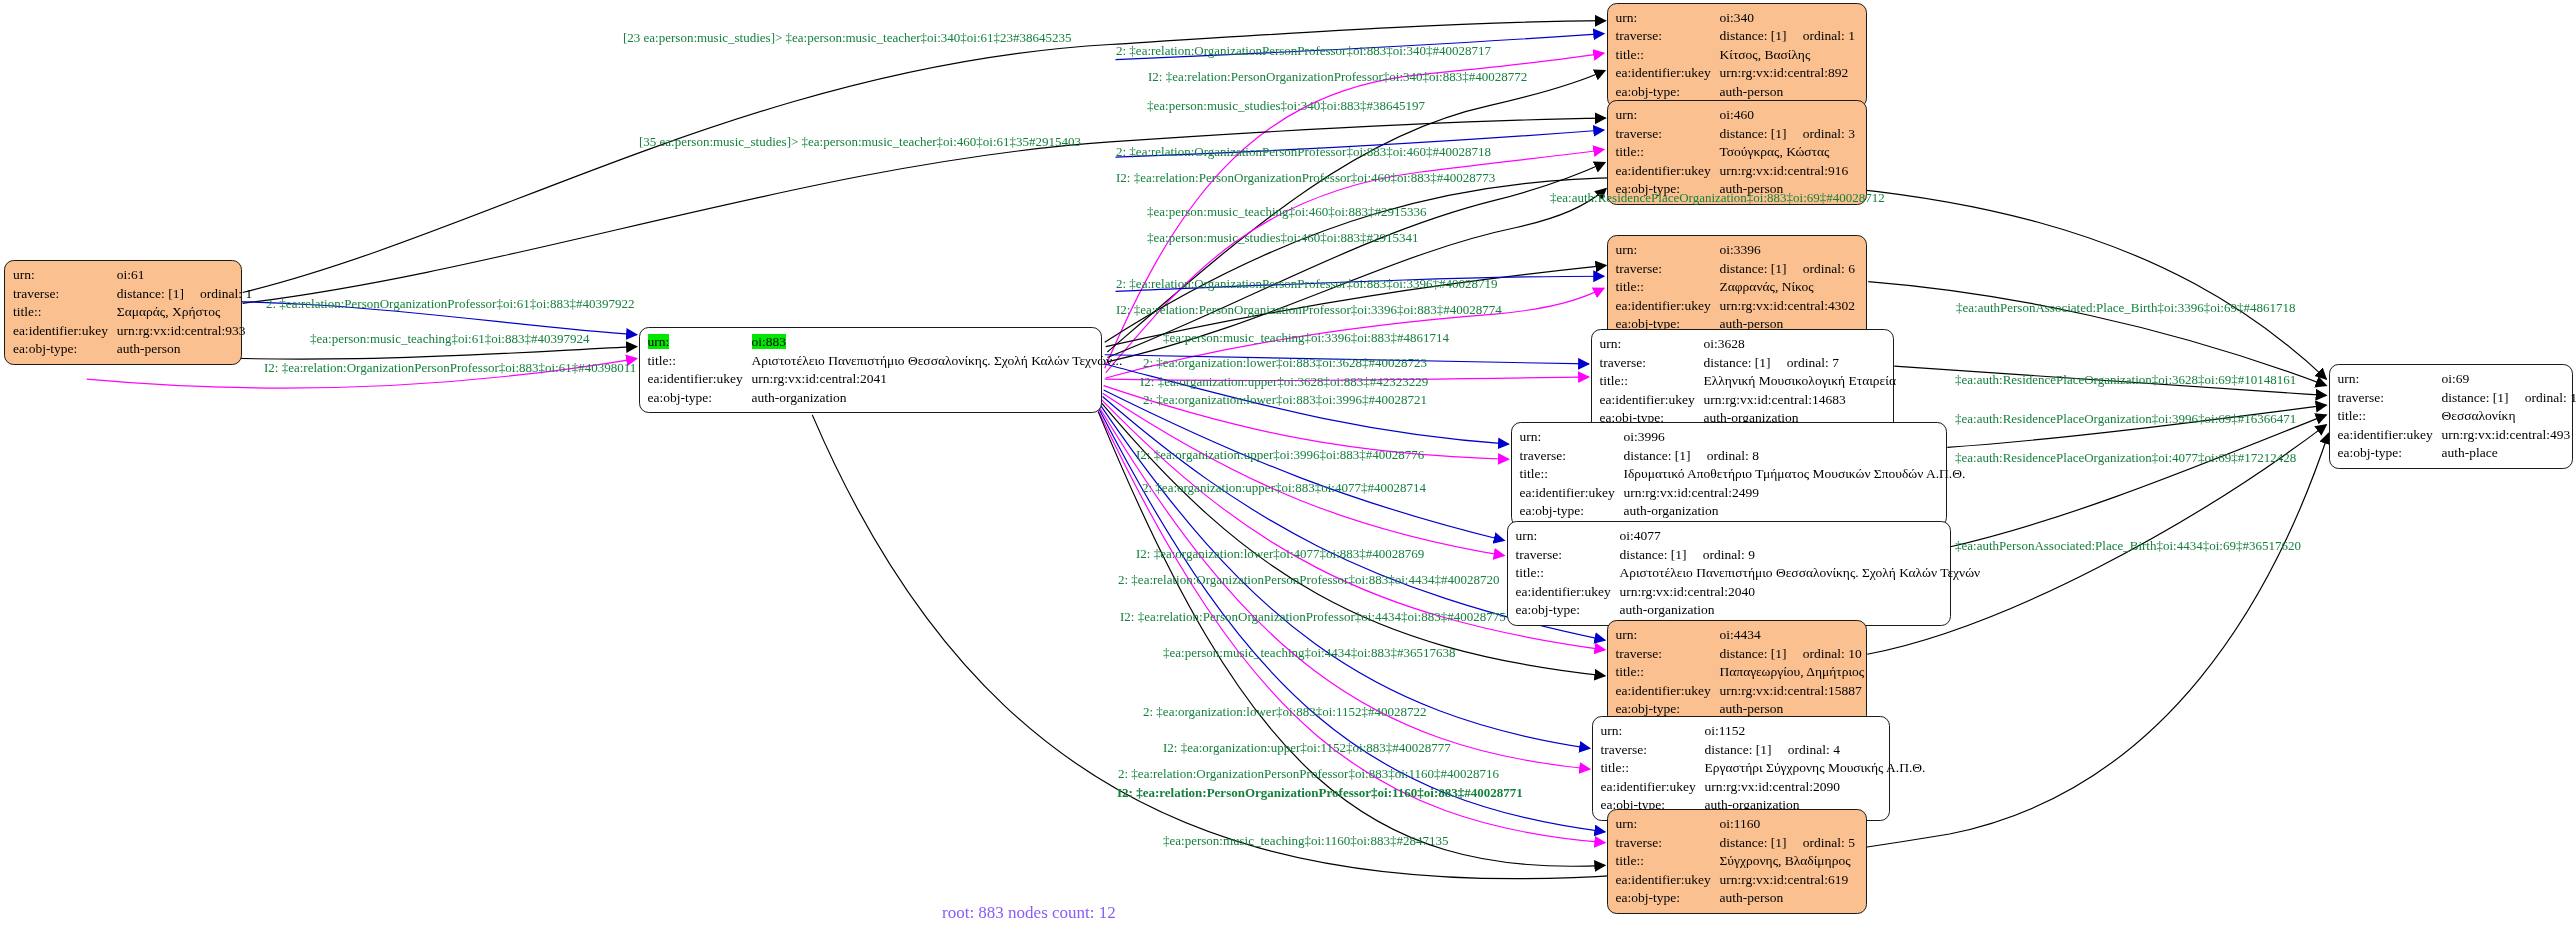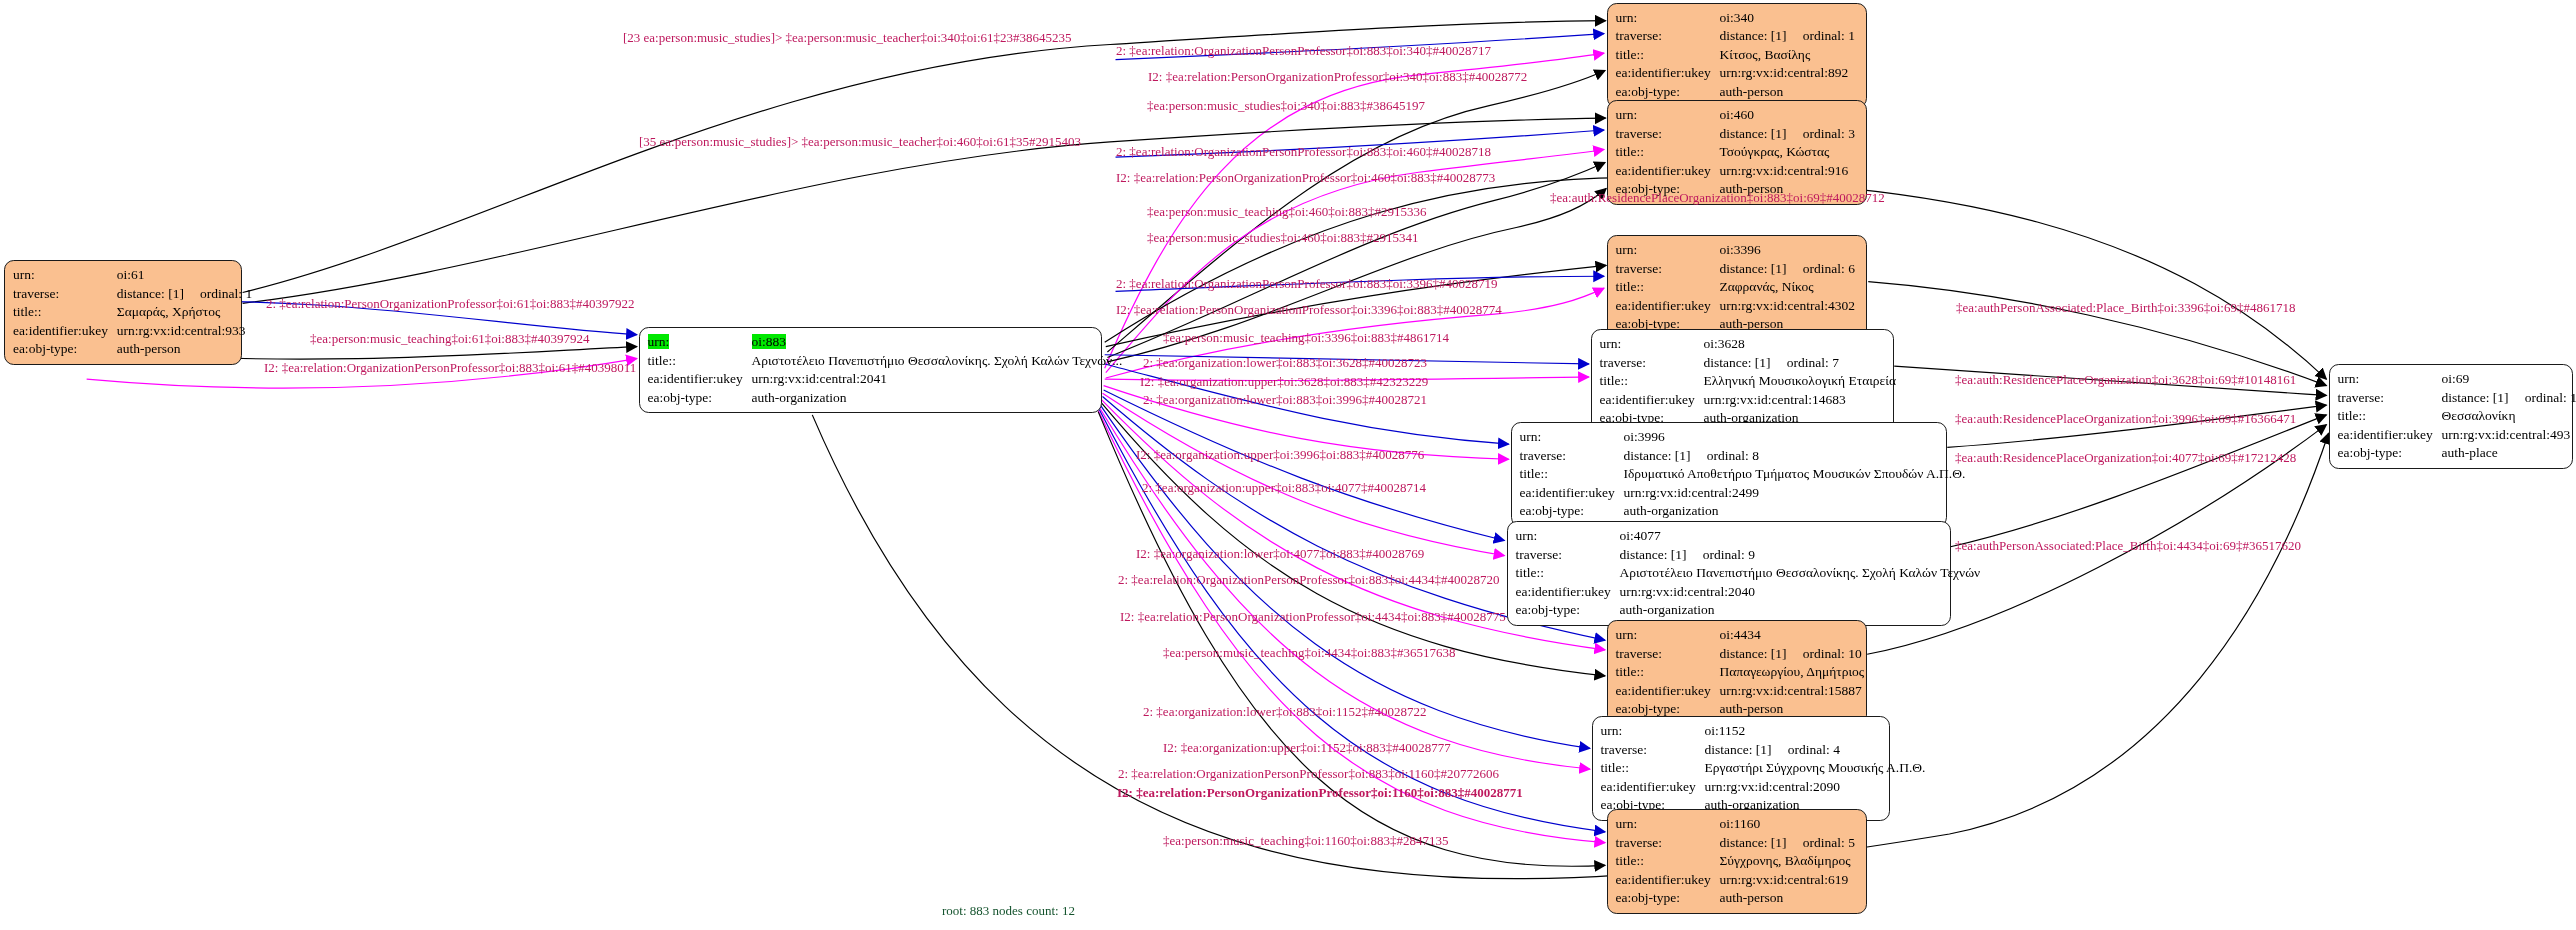--- a/index.html
+++ b/index.html
@@ -33,30 +33,30 @@
     vertical-align:top;
   }
   .node td.k{padding-right:8.7px;}
   .node td.v{padding-right:2.2px;}
   .hl{background:#00e800;}
   .trav .d{display:inline-block;}
   .trav .o{display:inline-block;padding-left:16.2px;}
   .elabel{
     position:absolute;
     font-size:13px;
-    color:#be185d;
+    color:#15803d;
     white-space:nowrap;
     background:transparent;
     z-index:7;
     line-height:1;
   }
   .caption{
     position:absolute;
-    font-size:13px;
-    color:#14532d;
+    font-size:17px;
+    color:#8b5cf6;
     white-space:nowrap;
     z-index:7;
   }
 </style>
 </head>
 <body>
 
 <div id="stage">
 
   <svg id="edges" viewBox="0 0 4757 1719" xmlns="http://www.w3.org/2000/svg">
@@ -447,20 +447,20 @@
       <div class="elabel" style="left: 1955px; top: 412px;">‡ea:auth:ResidencePlaceOrganization‡oi:3996‡oi:69‡#16366471</div>
       <div class="elabel" style="left: 1142px; top: 481px;">2: ‡ea:organization:upper‡oi:883‡oi:4077‡#40028714</div>
       <div class="elabel" style="left: 1955px; top: 451px;">‡ea:auth:ResidencePlaceOrganization‡oi:4077‡oi:69‡#17212428</div>
       <div class="elabel" style="left: 1136px; top: 547px;">I2: ‡ea:organization:lower‡oi:4077‡oi:883‡#40028769</div>
       <div class="elabel" style="left: 1118px; top: 573px;">2: ‡ea:relation:OrganizationPersonProfessor‡oi:883‡oi:4434‡#40028720</div>
       <div class="elabel" style="left: 1955px; top: 539px;">‡ea:authPersonAssociated:Place_Birth‡oi:4434‡oi:69‡#36517620</div>
       <div class="elabel" style="left: 1120px; top: 610px;">I2: ‡ea:relation:PersonOrganizationProfessor‡oi:4434‡oi:883‡#40028775</div>
       <div class="elabel" style="left: 1163px; top: 646px;">‡ea:person:music_teaching‡oi:4434‡oi:883‡#36517638</div>
       <div class="elabel" style="left: 1143px; top: 693px; margin-top: 12px;">2: ‡ea:organization:lower‡oi:883‡oi:1152‡#40028722</div>
       <div class="elabel" style="left: 1163px; top: 741px;">I2: ‡ea:organization:upper‡oi:1152‡oi:883‡#40028777</div>
-      <div class="elabel" style="left: 1118px; top: 767px;">2: ‡ea:relation:OrganizationPersonProfessor‡oi:883‡oi:1160‡#20772606</div>
+      <div class="elabel" style="left: 1118px; top: 767px;">2: ‡ea:relation:OrganizationPersonProfessor‡oi:883‡oi:1160‡#40028716</div>
       <div class="elabel" style="left: 1117px; top: 786px; font-weight: bold;">I2: ‡ea:relation:PersonOrganizationProfessor‡oi:1160‡oi:883‡#40028771</div>
       <div class="elabel" style="left: 1163px; top: 834px;">‡ea:person:music_teaching‡oi:1160‡oi:883‡#2847135</div>
     </div>
 
   <div class="caption" style="left:942px;top:903px;">root: 883 nodes count: 12</div>
 </div>
 
 
 </body></html>

